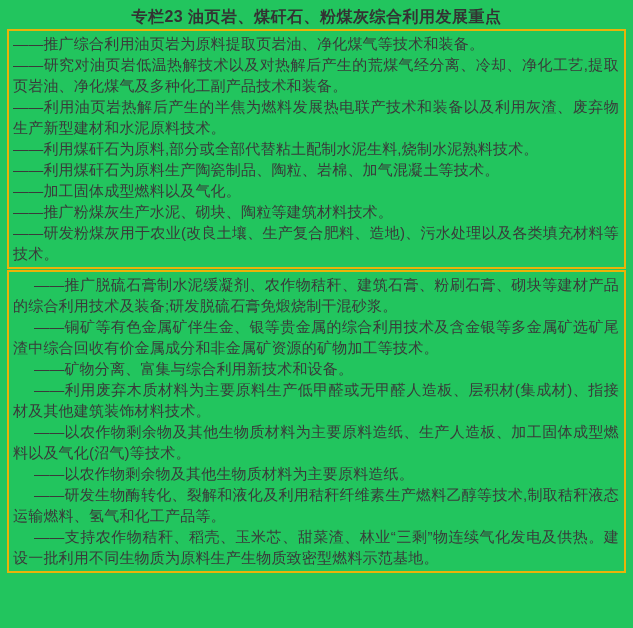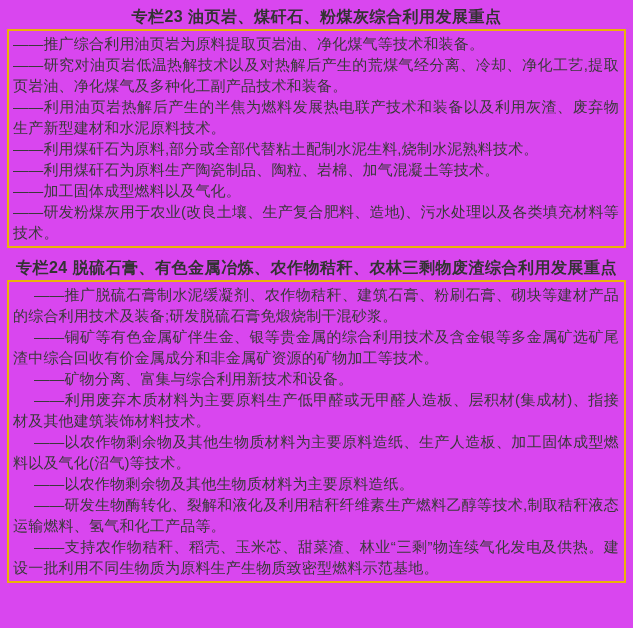--- a/index.html
+++ b/index.html
@@ -9,21 +9,21 @@
     background: #ffffff;
     width: 633px;
   }
   body {
     font-family: "Liberation Sans", "DejaVu Sans", sans-serif;
     color: #3a3a3a;
   }
   .page {
     width: 633px;
     height: 628px;
-    background: #d946ef;
+    background: #22c55e;
     overflow: hidden;
   }
   .section-title {
     text-align: center;
     font-weight: bold;
     font-size: 16px;
     line-height: 20px;
     color: #333333;
     margin: 0;
     padding: 7px 6px 1px 6px;
@@ -55,26 +55,26 @@
 
   <div class="section">
     <h2 class="section-title">专栏23 油页岩、煤矸石、粉煤灰综合利用发展重点</h2>
     <div class="box">
       <p>——推广综合利用油页岩为原料提取页岩油、净化煤气等技术和装备。</p>
       <p>——研究对油页岩低温热解技术以及对热解后产生的荒煤气经分离、冷却、净化工艺,提取页岩油、净化煤气及多种化工副产品技术和装备。</p>
       <p>——利用油页岩热解后产生的半焦为燃料发展热电联产技术和装备以及利用灰渣、废弃物生产新型建材和水泥原料技术。</p>
       <p>——利用煤矸石为原料,部分或全部代替粘土配制水泥生料,烧制水泥熟料技术。</p>
       <p>——利用煤矸石为原料生产陶瓷制品、陶粒、岩棉、加气混凝土等技术。</p>
       <p>——加工固体成型燃料以及气化。</p>
+      <p>——推广粉煤灰生产水泥、砌块、陶粒等建筑材料技术。</p>
       <p>——研发粉煤灰用于农业(改良土壤、生产复合肥料、造地)、污水处理以及各类填充材料等技术。</p>
     </div>
   </div>
 
   <div class="section">
-    <h2 class="section-title">专栏24 脱硫石膏、有色金属冶炼、农作物秸秆、农林三剩物废渣综合利用发展重点</h2>
     <div class="box indented">
       <p>——推广脱硫石膏制水泥缓凝剂、农作物秸秆、建筑石膏、粉刷石膏、砌块等建材产品的综合利用技术及装备;研发脱硫石膏免煅烧制干混砂浆。</p>
       <p>——铜矿等有色金属矿伴生金、银等贵金属的综合利用技术及含金银等多金属矿选矿尾渣中综合回收有价金属成分和非金属矿资源的矿物加工等技术。</p>
       <p>——矿物分离、富集与综合利用新技术和设备。</p>
       <p>——利用废弃木质材料为主要原料生产低甲醛或无甲醛人造板、层积材(集成材)、指接材及其他建筑装饰材料技术。</p>
       <p>——以农作物剩余物及其他生物质材料为主要原料造纸、生产人造板、加工固体成型燃料以及气化(沼气)等技术。</p>
       <p>——以农作物剩余物及其他生物质材料为主要原料造纸。</p>
       <p>——研发生物酶转化、裂解和液化及利用秸秆纤维素生产燃料乙醇等技术,制取秸秆液态运输燃料、氢气和化工产品等。</p>
       <p>——支持农作物秸秆、稻壳、玉米芯、甜菜渣、林业“三剩”物连续气化发电及供热。建设一批利用不同生物质为原料生产生物质致密型燃料示范基地。</p>
 

